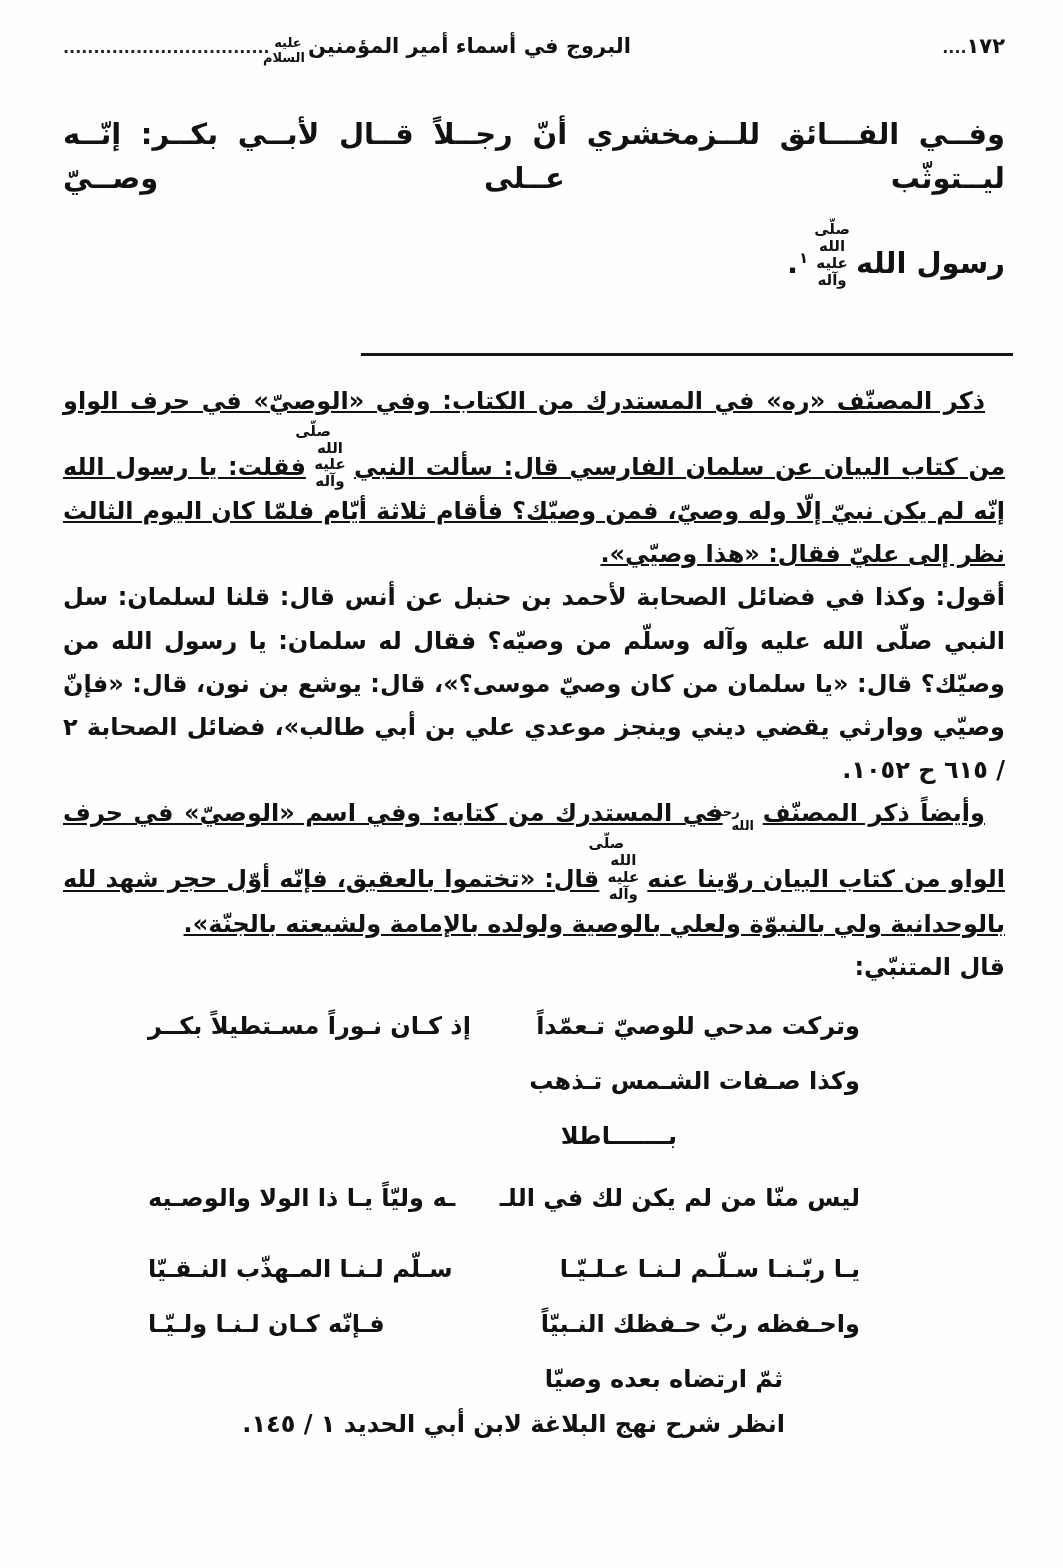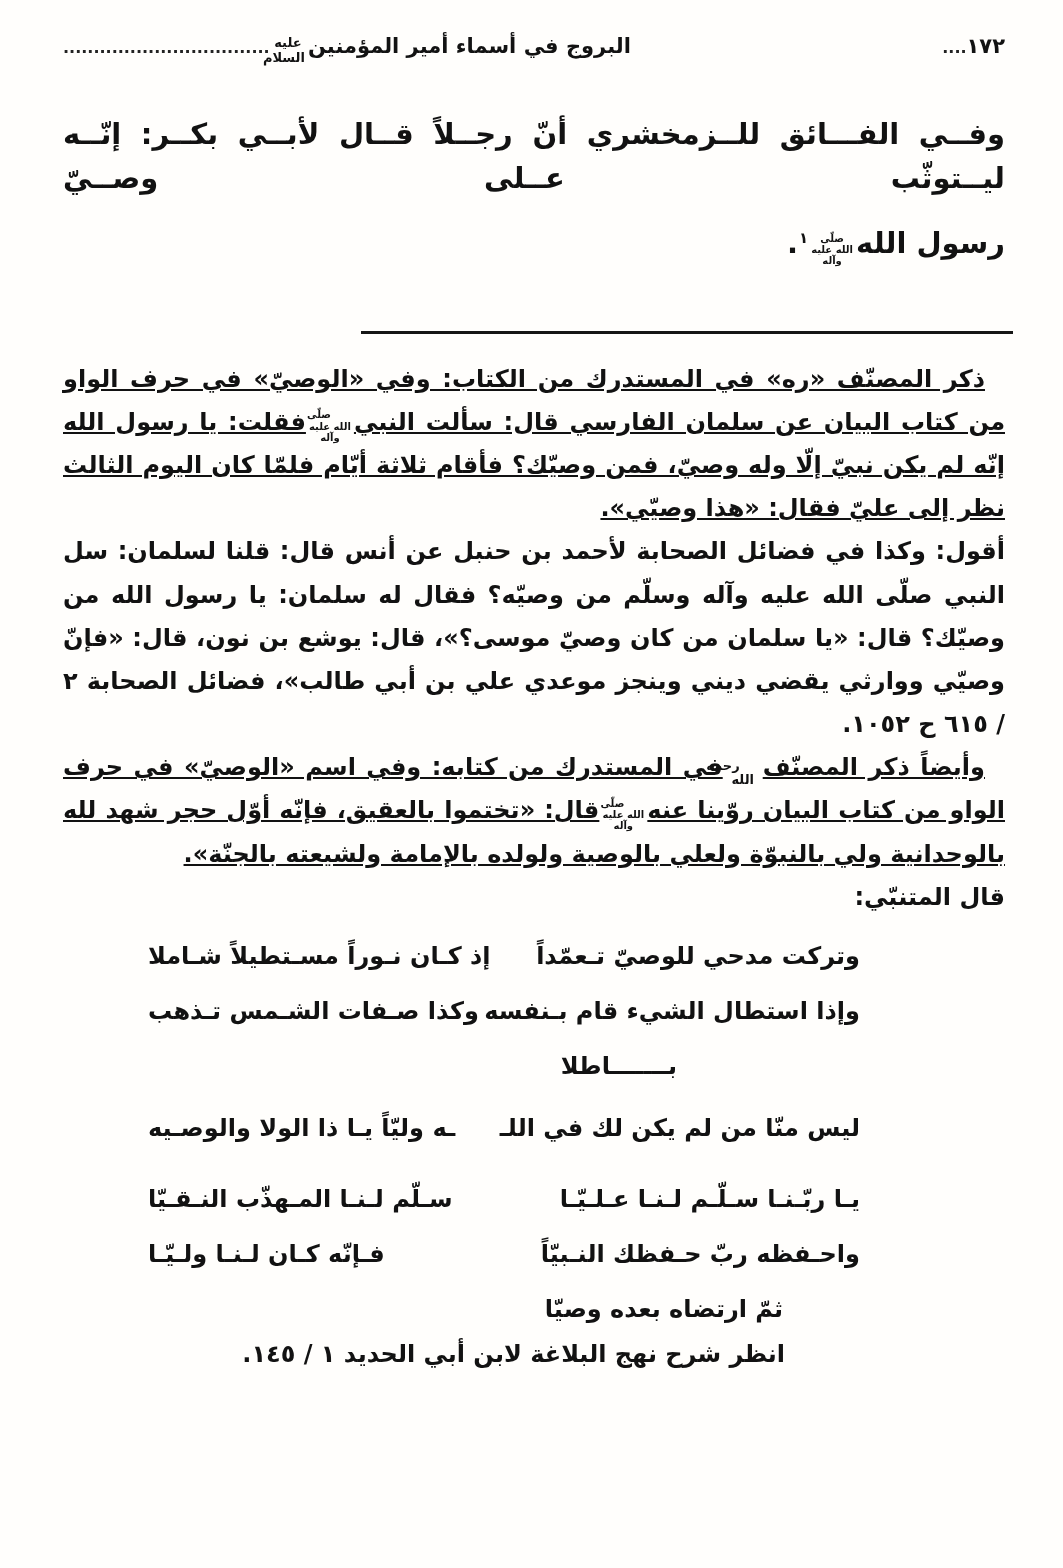--- a/index.html
+++ b/index.html
@@ -32,21 +32,21 @@
   .stamp {
     display: inline-block;
     width: 34px;
     font-size: 13px;
     line-height: 1.12;
     text-align: center;
     vertical-align: -9px;
     margin: 0 3px;
     white-space: normal;
   }
-  .stamp-lg { width: 42px; font-size: 10px; vertical-align: -11px; }
+  .stamp-lg { width: 42px; font-size: 15px; vertical-align: -11px; }
   
   .body-block { margin-top: 46px; font-size: 29px; line-height: 1.55; }
   .body-line1 { margin: 0; text-align: justify; text-align-last: justify; }
   .body-line2 { margin: 20px 0 0 0; text-align: right; }
   .fn-marker { font-size: 15px; vertical-align: super; margin-left: 1px; }
   
   .fn-sep {
     width: 652px;
     margin: 64px -8px 24px auto;
     border-top: 3px solid #161616;
@@ -94,24 +94,23 @@
     <p class="fn-p">أقول: وكذا في فضائل الصحابة لأحمد بن حنبل عن أنس قال: قلنا لسلمان: سل النبي صلّى الله عليه وآله وسلّم من وصيّه؟ فقال له سلمان: يا رسول الله من وصيّك؟ قال: «يا سلمان من كان وصيّ موسى؟»، قال: يوشع بن نون، قال: «فإنّ وصيّي ووارثي يقضي ديني وينجز موعدي علي بن أبي طالب»، فضائل الصحابة ٢ / ٦١٥ ح ١٠٥٢.</p>
 
     <p class="fn-p indent"><span>وأيضاً ذكر المصنّف</span><span class="stamp">رحمه الله</span><span>في المستدرك من كتابه: وفي اسم «الوصيّ» في حرف الواو من كتاب البيان روّينا عنه</span><span class="stamp stamp-lg">صلّى الله عليه وآله</span><span>قال: «تختموا بالعقيق، فإنّه أوّل حجر شهد لله بالوحدانية ولي بالنبوّة ولعلي بالوصية ولولده بالإمامة ولشيعته بالجنّة».</span></p>
 
 
     <p class="fn-p tight">قال المتنبّي:</p>
 
     <div class="poem">
       <div class="poem-line">
         <span class="hemi">وتركت مدحي للوصيّ تـعمّداً</span>
-        <span class="hemi">إذ كـان نـوراً مسـتطيلاً شـاملا</span>
+        <span class="hemi">إذ كـان نـوراً مسـتطيلاً بكــر</span>
       </div>
       <div class="poem-line">
-        <span class="hemi">وإذا استطال الشيء قام بـنفسه</span>
         <span class="hemi">وكذا صـفات الشـمس تـذهب</span>
       </div>
     </div>
     <p class="fn-p poem-cont cont-batila">بـــــــاطلا</p>
 
 
     <div class="poem">
       <div class="poem-line">
         <span class="hemi">ليس منّا من لم يكن لك في اللـ</span>
         <span class="hemi">ـه وليّاً يـا ذا الولا والوصـيه</span>

